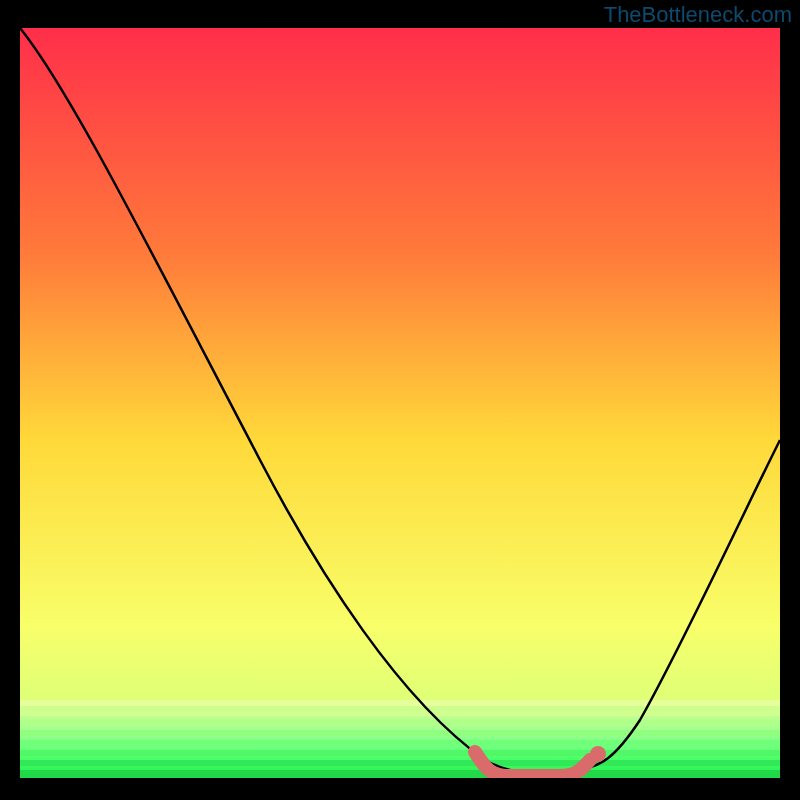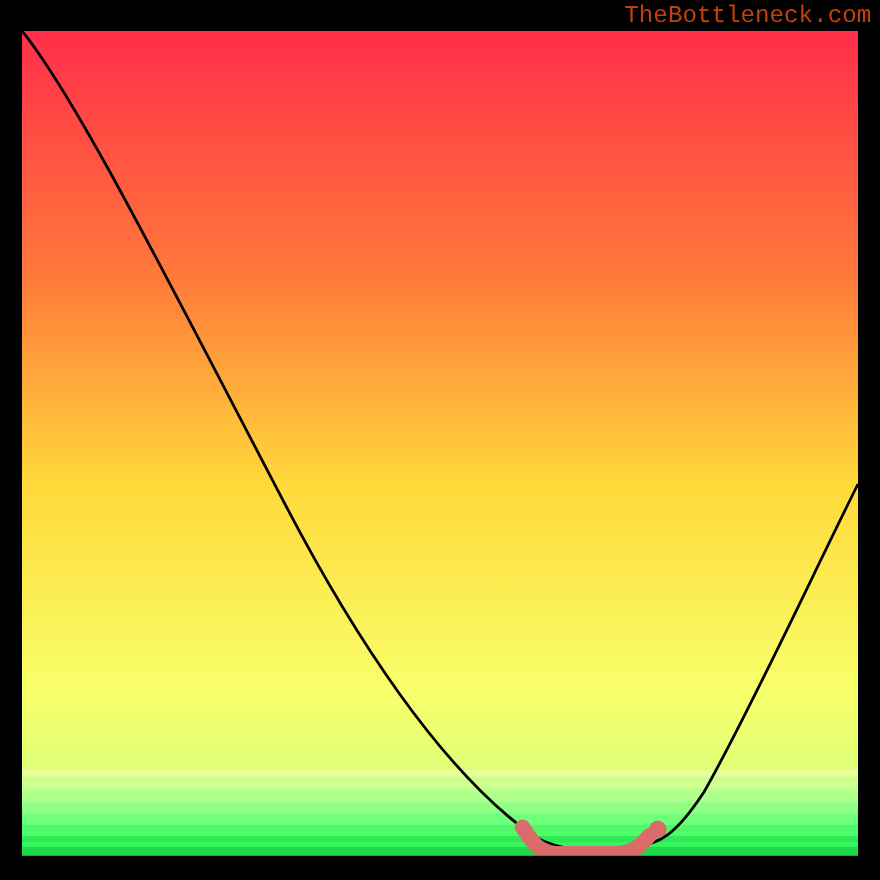--- a/index.html
+++ b/index.html
@@ -13,23 +13,23 @@
   }
   .container {
     position: relative;
     width: 800px;
     height: 800px;
   }
   .watermark {
     position: absolute;
     top: 2px;
     right: 8px;
-    font-family: Liberation Mono, monospace;
+    font-family: Liberation Sans, sans-serif;
     font-size: 22px;
-    color: #c2410c;
+    color: #0c4a6e;
     z-index: 10;
   }
   svg {
     display: block;
   }
 </style>
 </head>
 <body>
 
 <div class="container">

